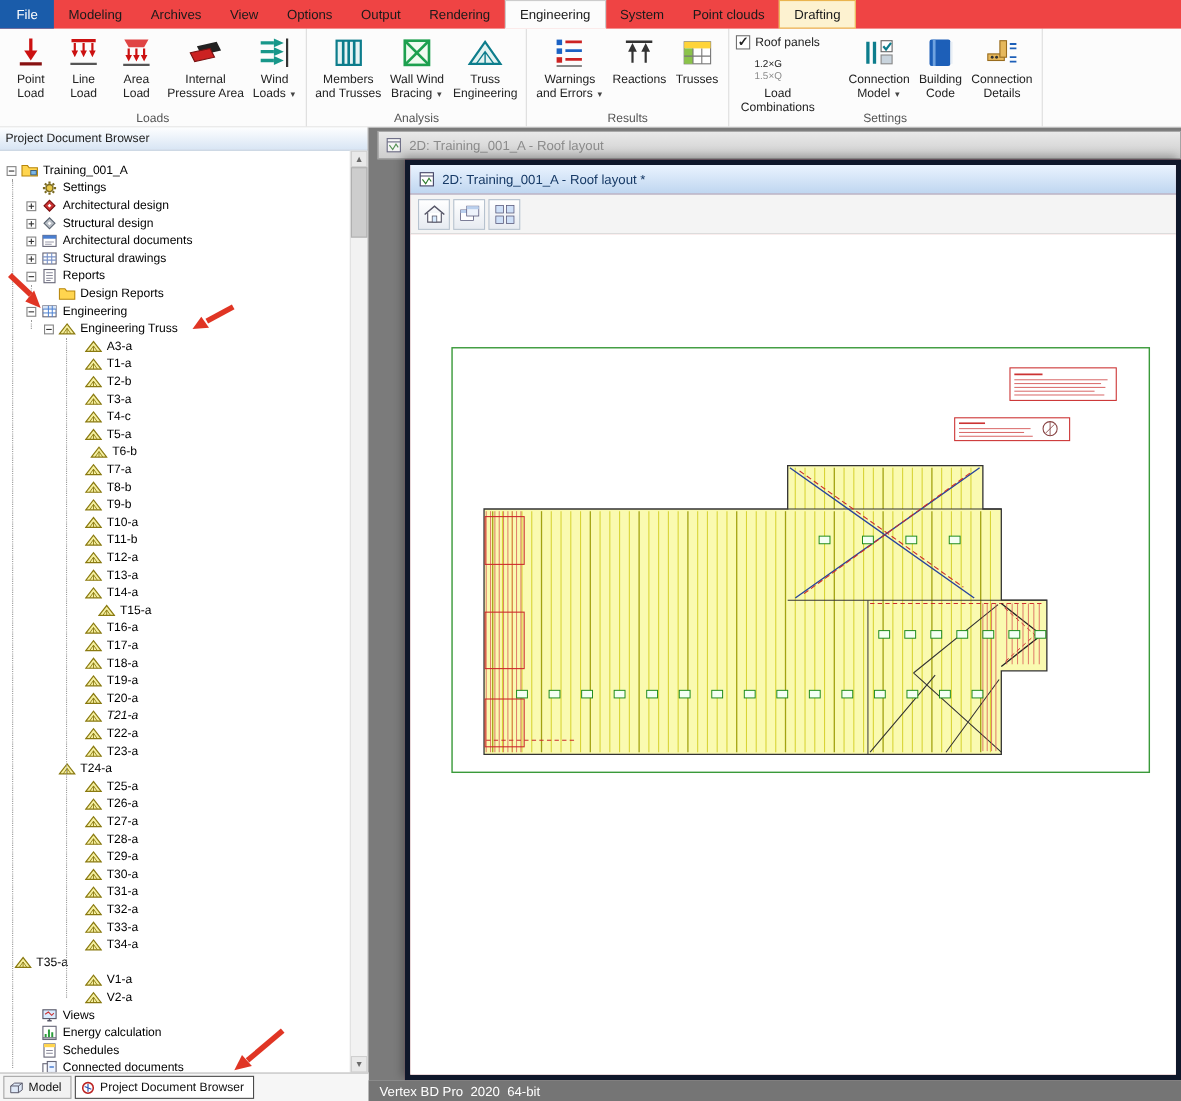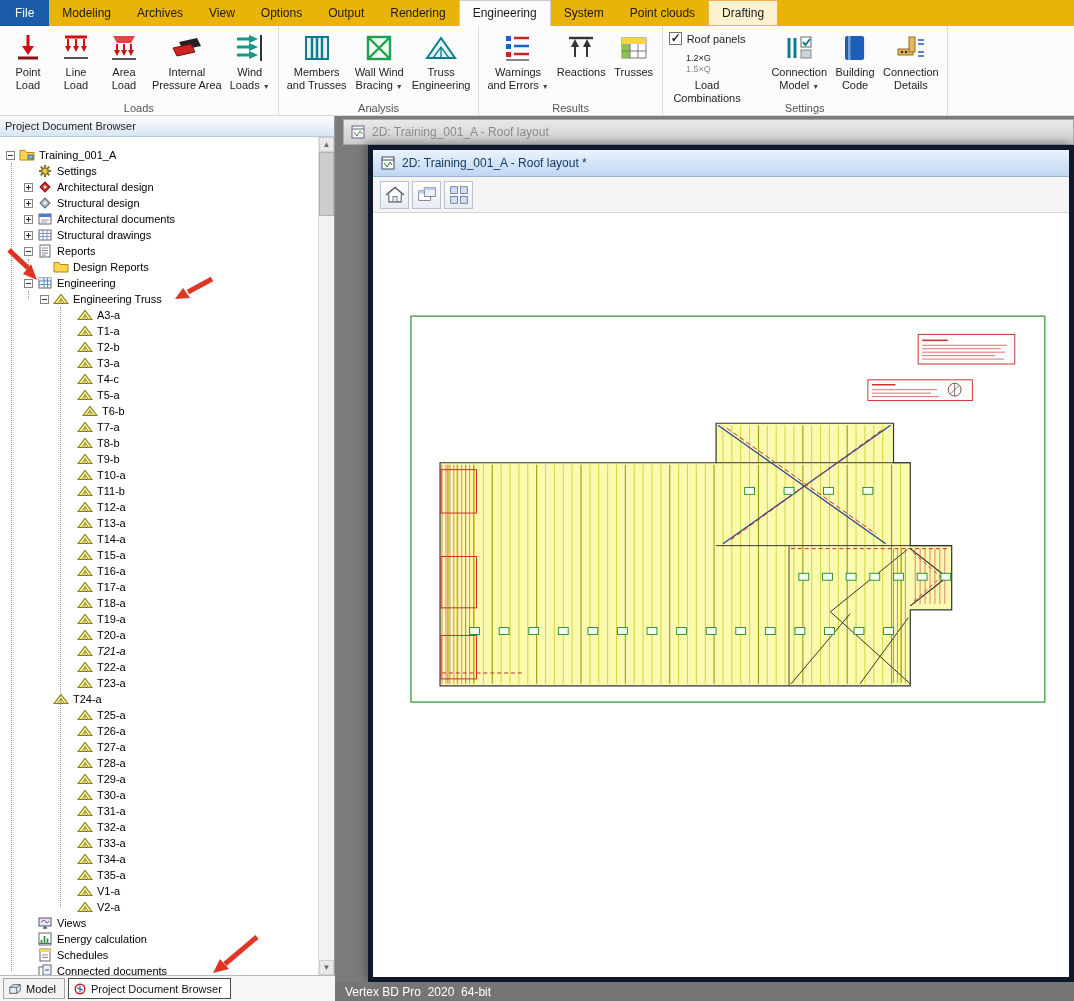--- a/index.html
+++ b/index.html
@@ -1,20 +1,20 @@
 <!DOCTYPE html>
 <html><head>
 <meta charset="utf-8">
 <style>
   *{box-sizing:border-box;margin:0;padding:0}
   html,body{width:1074px;height:1001px}
   body{position:relative;font-family:"Liberation Sans",sans-serif;background:#fff;overflow:hidden}
 
   
-  #ribbon-tabs{position:absolute;left:0;top:0;width:100%;height:26px;background:#eab308;display:flex;align-items:stretch;z-index:5}
+  #ribbon-tabs{position:absolute;left:0;top:0;width:100%;height:26px;background:#ef4444;display:flex;align-items:stretch;z-index:5}
   .rtab{padding:0 13px;display:flex;align-items:center;font-size:12px;color:#1a1a1a;cursor:default}
   .rtab.file{background:#1a5caa;color:#fff;padding:0 15px}
   .rtab.active{background:#fcfcfc;border:1px solid #ccc;border-bottom:1px solid #fcfcfc}
   .rtab.highlight{background:#fdf2d0;border:1px solid #eab44e}
 
   
   #ribbon-groups{position:absolute;top:26px;left:0;width:100%;height:90px;background:#fcfcfc;border-bottom:1px solid #d9d9d9;display:flex}
   .rgroup{position:relative;display:flex;align-items:flex-start;padding:1px 4px 15px;border-right:1px solid #ddd}
   .rgroup-label{position:absolute;bottom:1px;left:0;right:0;text-align:center;font-size:11px;color:#555}
   .rbtn{display:flex;flex-direction:column;align-items:center;min-width:46px;padding:1px 3px;margin:1px}
@@ -560,21 +560,21 @@
         <div class="tree-row" style="padding-left: 64px;">
           <span class="expand-spacer"></span>
           <span class="ticon">
             <svg viewBox="0 0 16 16">
               <path d="M1 12.5L8 3.5l7 9z" fill="#f5efa0" stroke="#8a7a10" stroke-width="1.1"></path>
               <path d="M4.5 12.5L8 7.5l3.5 5M8 7.5v5" fill="none" stroke="#8a7a10" stroke-width="0.8"></path>
             </svg>
           </span>
           <span class="tlabel">T14-a</span>
         </div>
-        <div class="tree-row" style="padding-left: 64px;">
+        <div class="tree-row" style="padding-left: 64px; margin-left: 12px;">
           <span class="expand-spacer"></span>
           <span class="ticon">
             <svg viewBox="0 0 16 16">
               <path d="M1 12.5L8 3.5l7 9z" fill="#f5efa0" stroke="#8a7a10" stroke-width="1.1"></path>
               <path d="M4.5 12.5L8 7.5l3.5 5M8 7.5v5" fill="none" stroke="#8a7a10" stroke-width="0.8"></path>
             </svg>
           </span>
           <span class="tlabel">T15-a</span>
         </div>
         <div class="tree-row" style="padding-left: 64px;">
@@ -760,21 +760,21 @@
         <div class="tree-row" style="padding-left: 64px;">
           <span class="expand-spacer"></span>
           <span class="ticon">
             <svg viewBox="0 0 16 16">
               <path d="M1 12.5L8 3.5l7 9z" fill="#f5efa0" stroke="#8a7a10" stroke-width="1.1"></path>
               <path d="M4.5 12.5L8 7.5l3.5 5M8 7.5v5" fill="none" stroke="#8a7a10" stroke-width="0.8"></path>
             </svg>
           </span>
           <span class="tlabel">T34-a</span>
         </div>
-        <div class="tree-row" style="padding-left: 64px;">
+        <div class="tree-row" style="">
           <span class="expand-spacer"></span>
           <span class="ticon">
             <svg viewBox="0 0 16 16">
               <path d="M1 12.5L8 3.5l7 9z" fill="#f5efa0" stroke="#8a7a10" stroke-width="1.1"></path>
               <path d="M4.5 12.5L8 7.5l3.5 5M8 7.5v5" fill="none" stroke="#8a7a10" stroke-width="0.8"></path>
             </svg>
           </span>
           <span class="tlabel">T35-a</span>
         </div>
         <div class="tree-row" style="padding-left: 64px;">

